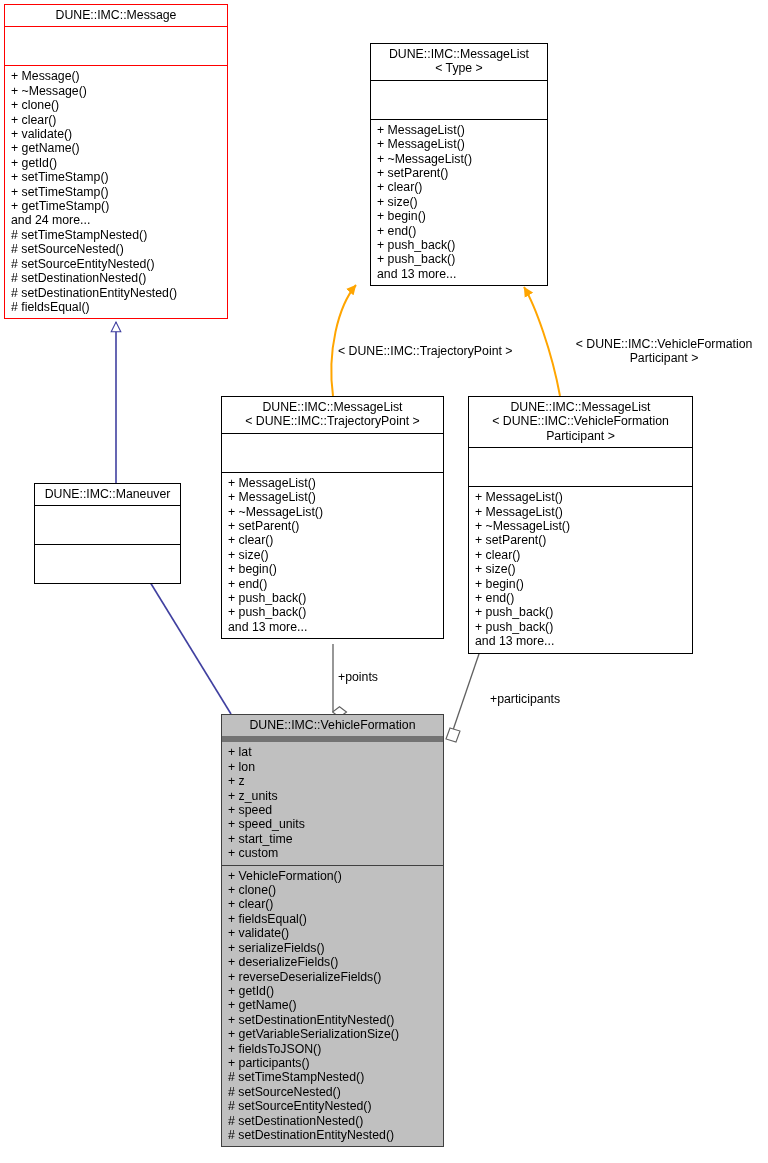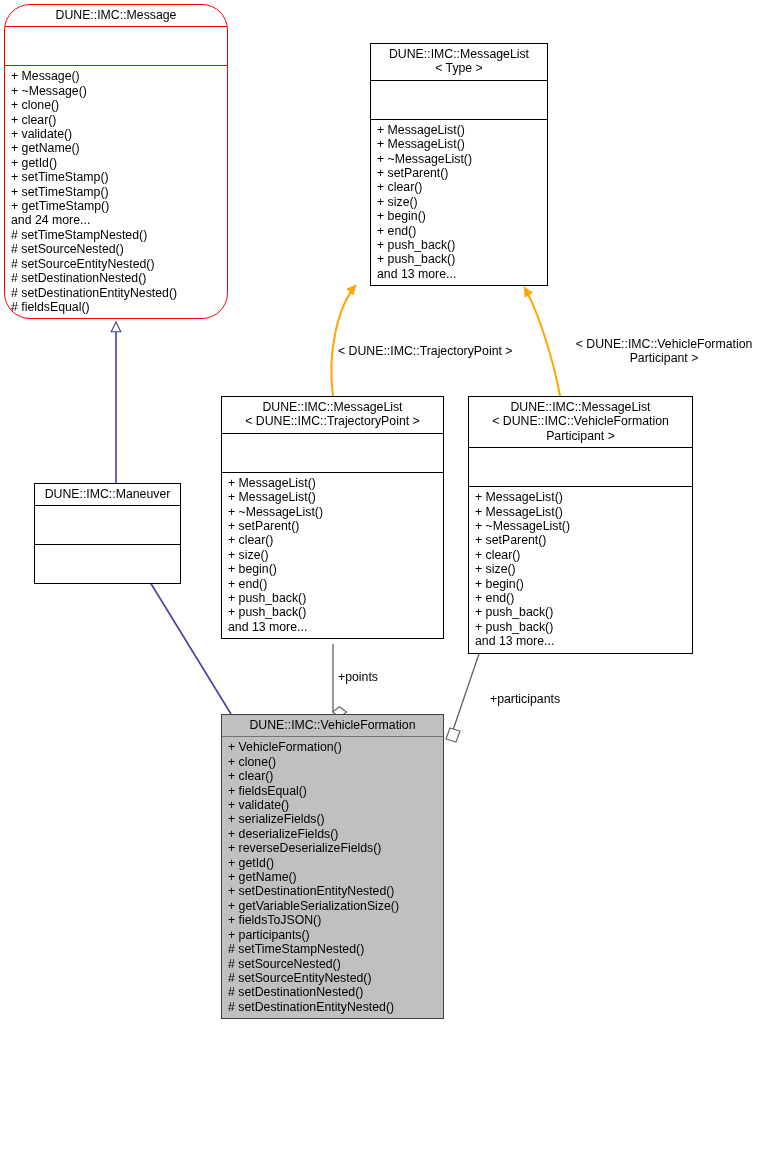--- a/index.html
+++ b/index.html
@@ -43,21 +43,21 @@
   .uml-node.current {
     background: #c0c0c0;
     border-color: #404040;
   }
   .node-title {
     text-align: center;
     padding: 3px 4px 4px 4px;
     white-space: pre-line;
   }
   .uml-node.highlight .node-title { border-bottom: 1px solid #ff0000; }
-  .uml-node.current  .node-title { border-bottom: 1px solid #737373; }
+  .uml-node.current  .node-title { border-bottom: 6px solid #737373; }
   .uml-node:not(.highlight):not(.current) .node-title { border-bottom: 1px solid #000000; }
 
   .node-attrs {
     padding: 3px 4px 4px 6px;
     min-height: 22px;
   }
   .uml-node.highlight .node-attrs { border-bottom: 1px solid #ff0000; }
   .uml-node.current  .node-attrs { border-bottom: 1px solid #404040; }
   .uml-node:not(.highlight):not(.current) .node-attrs { border-bottom: 1px solid #000000; }
 
@@ -116,21 +116,21 @@
     <g>
       <line x1="333" y1="644" x2="333" y2="712" stroke="#606060" stroke-width="1.3" marker-end="url(#mk-diamond-v)"></line>
     </g>
 
     <g>
       <line x1="481" y1="648" x2="452" y2="733" stroke="#606060" stroke-width="1.3"></line>
       <path d="M 450,728 L 460,731 L 456,742 L 446,739 Z" fill="#ffffff" stroke="#606060" stroke-width="1.1"></path>
     </g>
   </svg>
 
-  <div class="uml-node highlight" id="node-message" style="left:4px; top:4px; width:224px;border-radius:26px;">
+  <div class="uml-node highlight" id="node-message" style="left:4px; top:4px; width:224px;">
     <div class="node-title">DUNE::IMC::Message</div>
     <div class="node-attrs empty"></div>
     <div class="node-ops">
       <div class="member">+ Message()</div>
       <div class="member">+ ~Message()</div>
       <div class="member">+ clone()</div>
       <div class="member">+ clear()</div>
       <div class="member">+ validate()</div>
       <div class="member">+ getName()</div>
       <div class="member">+ getId()</div>
@@ -206,20 +206,30 @@
       <div class="member">+ begin()</div>
       <div class="member">+ end()</div>
       <div class="member">+ push_back()</div>
       <div class="member">+ push_back()</div>
       <div class="member">and 13 more...</div>
     </div>
   </div>
 
   <div class="uml-node current" id="node-vehicle-formation" style="left:221px; top:714px; width:223px;">
     <div class="node-title">DUNE::IMC::VehicleFormation</div>
+    <div class="node-attrs">
+      <div class="member">+ lat</div>
+      <div class="member">+ lon</div>
+      <div class="member">+ z</div>
+      <div class="member">+ z_units</div>
+      <div class="member">+ speed</div>
+      <div class="member">+ speed_units</div>
+      <div class="member">+ start_time</div>
+      <div class="member">+ custom</div>
+    </div>
     <div class="node-ops">
       <div class="member">+ VehicleFormation()</div>
       <div class="member">+ clone()</div>
       <div class="member">+ clear()</div>
       <div class="member">+ fieldsEqual()</div>
       <div class="member">+ validate()</div>
       <div class="member">+ serializeFields()</div>
       <div class="member">+ deserializeFields()</div>
       <div class="member">+ reverseDeserializeFields()</div>
       <div class="member">+ getId()</div>

